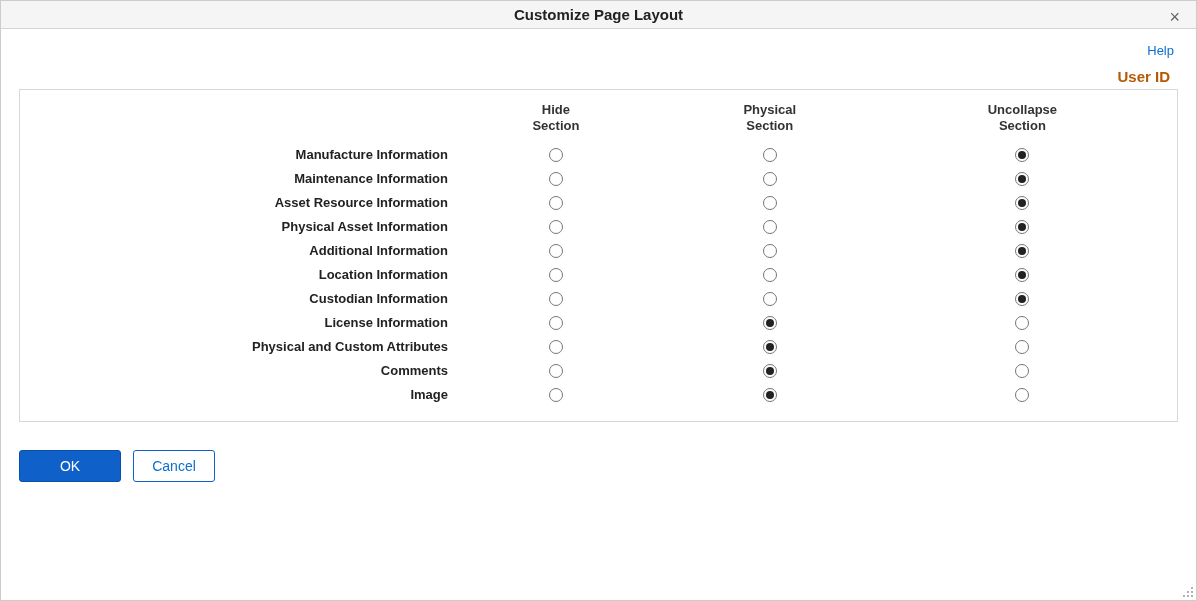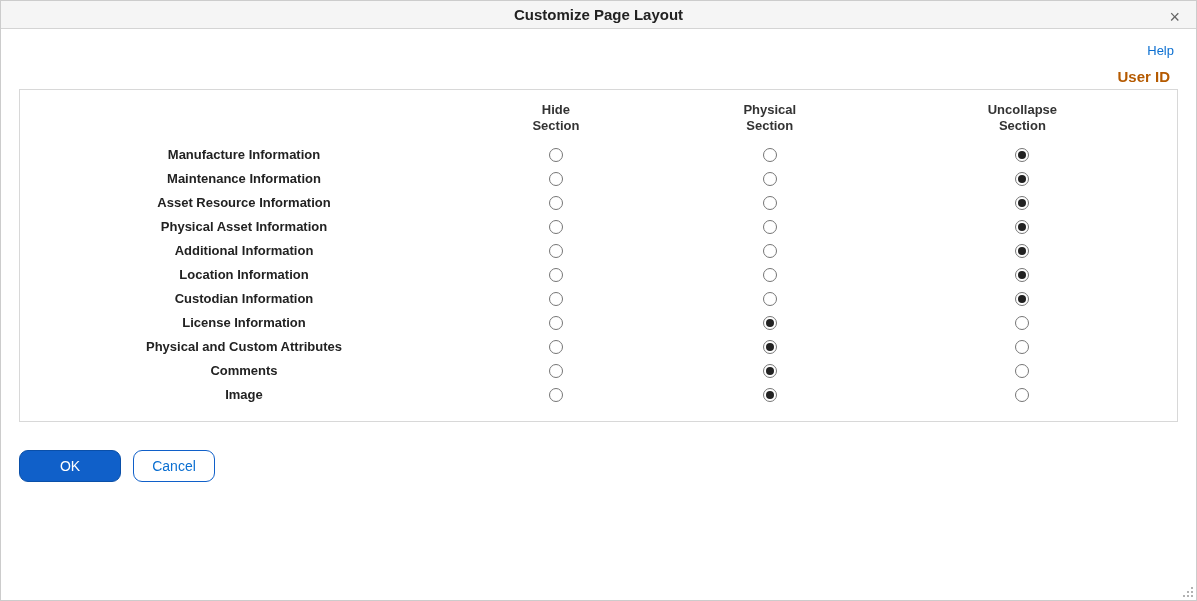--- a/index.html
+++ b/index.html
@@ -80,21 +80,21 @@
       width: 420px;
     }
     table.layout-table td {
       padding: 2px 6px;
       vertical-align: middle;
       height: 24px;
     }
     td.row-label {
       font-weight: bold;
       color: #222;
-      text-align: center;
+      text-align: right;
     }
     td.radio-cell {
       text-align: center;
     }
     .radio {
       display: inline-block;
       width: 14px;
       height: 14px;
       border: 1px solid #767676;
       border-radius: 50%;
@@ -114,21 +114,21 @@
       background: #222;
     }
     .button-row {
       margin-top: 28px;
       display: flex;
       gap: 12px;
     }
     .btn {
       font-size: 14px;
       padding: 7px 0;
-      border-radius: 9px;
+      border-radius: 3px;
       cursor: pointer;
       min-width: 82px;
       text-align: center;
     }
     .btn-primary {
       background: #1060c9;
       color: #fff;
       border: 1px solid #0a4fa8;
       min-width: 102px;
     }

